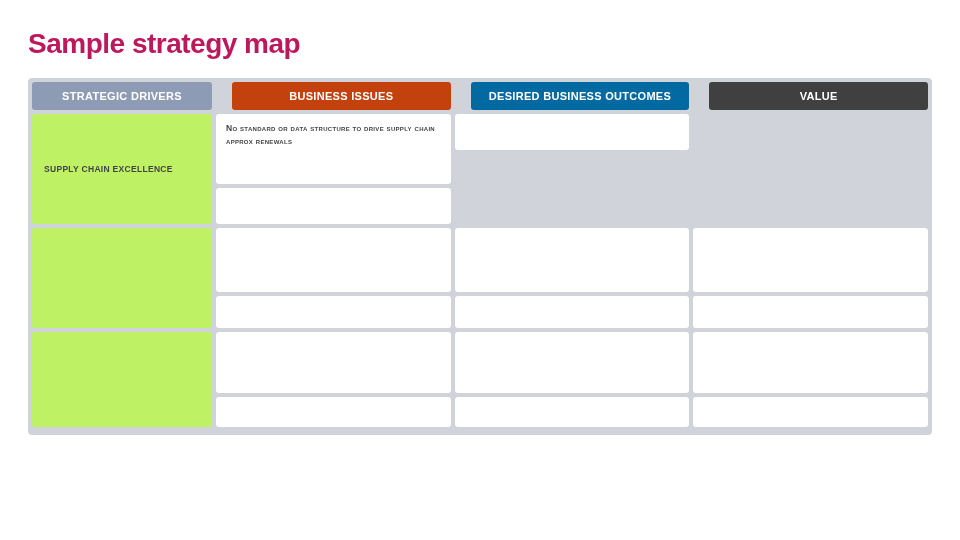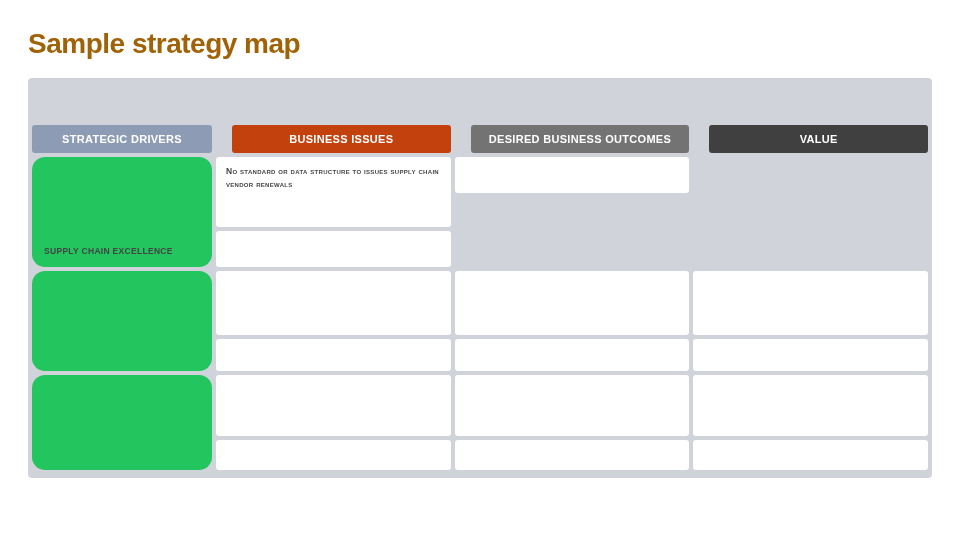--- a/index.html
+++ b/index.html
@@ -9,67 +9,66 @@
       width: 960px;
       height: 540px;
       overflow: hidden;
     }
     .page {
       padding: 28px 28px 20px 28px;
     }
     .page-title {
       font-size: 28px;
       font-weight: 600;
-      color: #a16207;
+      color: #be185d;
       margin-bottom: 18px;
       letter-spacing: -0.5px;
     }
     .table-wrapper {
       background: #d0d3d9;
       border-radius: 4px;
       padding: 4px;
     }
     .header-row {
       display: grid;
       grid-template-columns: 180px 1fr 1fr 1fr;
       gap: 20px;
       margin-bottom: 4px;
-      margin-top: 43px;
     }
     .header-cell {
       padding: 8px 12px;
       font-size: 11px;
       font-weight: 700;
       text-align: center;
       letter-spacing: 0.3px;
       border-radius: 3px;
       text-transform: uppercase;
     }
     .header-strategic {
       background: #8e9bb5;
       color: #fff;
     }
     .header-business {
       background: #c2410c;
       color: #fff;
     }
     .header-desired {
-      background: #737373;
+      background: #0369a1;
       color: #fff;
     }
     .header-value {
       background: #404040;
       color: #fff;
     }
     .section-left {
-      background: #22c55e;
-      border-radius: 13px;
+      background: #bef264;
+      border-radius: 3px;
       padding: 10px 12px;
       display: flex;
-      align-items: flex-end;
+      align-items: center;
       min-height: 100px;
     }
     .section-left-label {
       font-size: 9px;
       font-weight: 700;
       text-transform: uppercase;
       color: #555;
       letter-spacing: 0.5px;
     }
     .cell {
@@ -125,21 +124,21 @@
     </div>
 
     <div class="row-wrapper" style="min-height:110px;">
 
       <div class="section-left">
         <span class="section-left-label cell-text">Supply chain excellence</span>
       </div>
 
       <div class="col-cells">
         <div class="cell" style="flex:1; min-height:60px;">
-          <span class="cell-text">No standard or data structure to issues supply chain vendor renewals</span>
+          <span class="cell-text">No standard or data structure to drive supply chain approx renewals</span>
         </div>
         <div class="cell" style="min-height:36px;">
           <span class="cell-text"></span>
         </div>
       </div>
 
 
       <div class="col-cells">
         <div class="cell" style="min-height:36px;">
           <span class="cell-text"></span>

